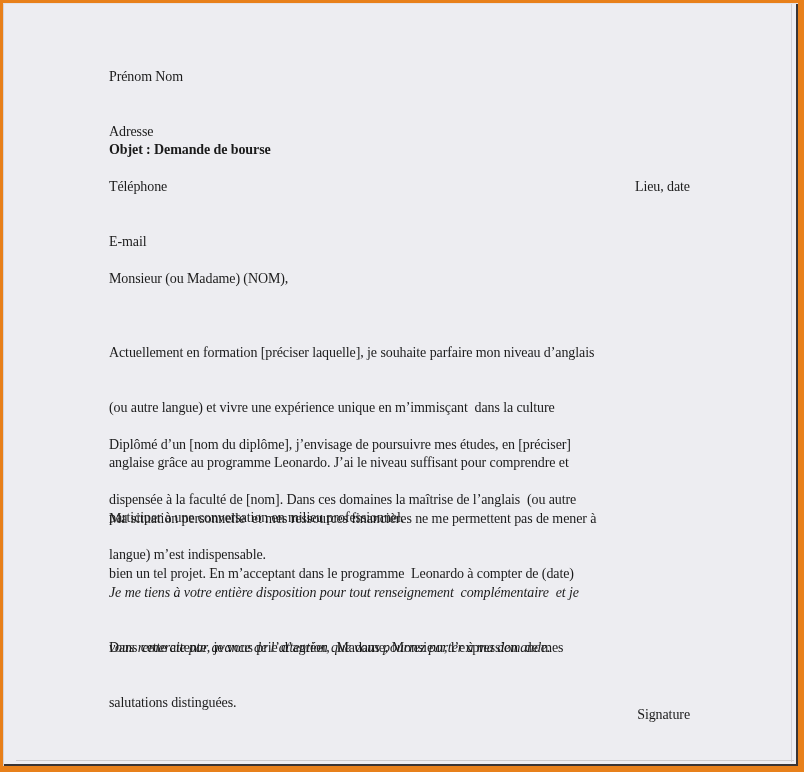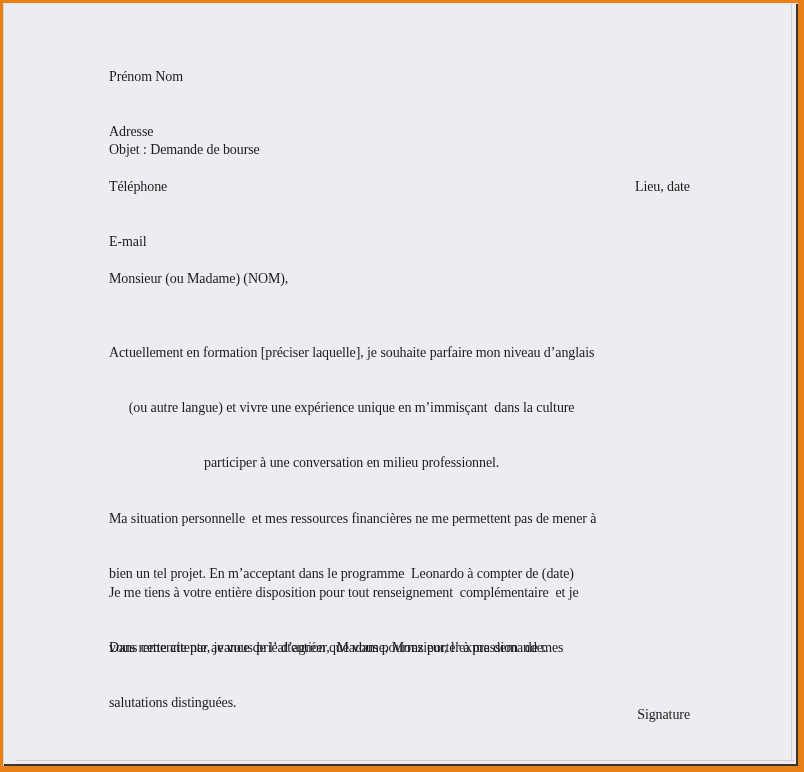--- a/index.html
+++ b/index.html
@@ -59,41 +59,45 @@
   <div class="inner-line-b"></div>
 </div>
 
 <div class="txt left" style="top:31px;">
   <span class="para">Prénom Nom</span>
   <span class="para">Adresse</span>
   <span class="para">Téléphone</span>
   <span class="para">E-mail</span>
 </div>
 
-<div class="txt left" style="top:141px;">Objet : Demande de bourse</div>
+<div class="txt left" style="top:141px;font-weight:bold;">Objet : Demande de bourse</div>
 
 <div class="txt right" style="top:178px;">Lieu, date</div>
 
 <div class="txt left" style="top:270px;">Monsieur (ou Madame) (NOM),</div>
 
-<div class="txt left" style="top:307px;text-align:center;">
+<div class="txt left" style="top:307px;">
   <span class="para">Actuellement en formation [préciser laquelle], je souhaite parfaire mon niveau d’anglais</span>
   <span class="para">(ou autre langue) et vivre une expérience unique en m’immisçant  dans la culture</span>
+  <span class="para">anglaise grâce au programme Leonardo. J’ai le niveau suffisant pour comprendre et</span>
   <span class="para">participer à une conversation en milieu professionnel.</span>
 </div>
 
 <div class="txt left" style="top:399px;">
+  <span class="para">Diplômé d’un [nom du diplôme], j’envisage de poursuivre mes études, en [préciser]</span>
+  <span class="para">dispensée à la faculté de [nom]. Dans ces domaines la maîtrise de l’anglais  (ou autre</span>
+  <span class="para">langue) m’est indispensable.</span>
 </div>
 
 <div class="txt left" style="top:473px;">
   <span class="para">Ma situation personnelle  et mes ressources financières ne me permettent pas de mener à</span>
   <span class="para">bien un tel projet. En m’acceptant dans le programme  Leonardo à compter de (date)</span>
 </div>
 
-<div class="txt left" style="top:547px;">
+<div class="txt left" style="top:547px;font-style:italic;">
   <span class="para">Je me tiens à votre entière disposition pour tout renseignement  complémentaire  et je</span>
   <span class="para">vous remercie par avance de l’attention que vous pourrez porter à ma demande.</span>
 </div>
 
 <div class="txt left" style="top:602px;">
   <span class="para">Dans cette attente, je vous prie d’agréer,  Madame, Monsieur, l’expression  de mes</span>
   <span class="para">salutations distinguées.</span>
 </div>
 
 <div class="txt right" style="top:706px;">Signature</div>

